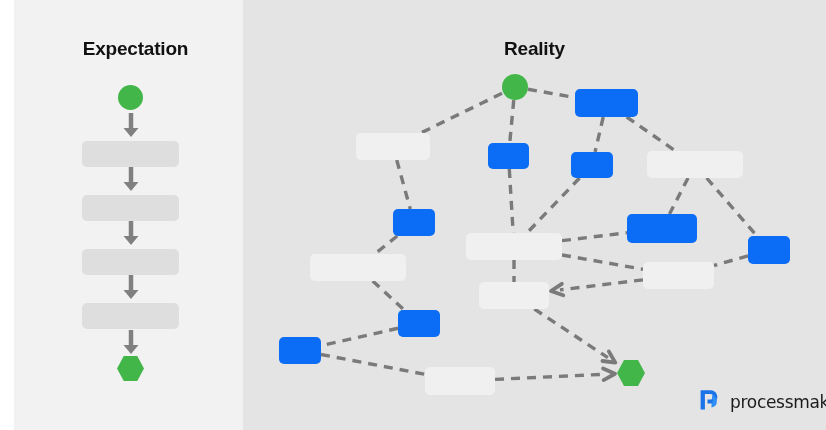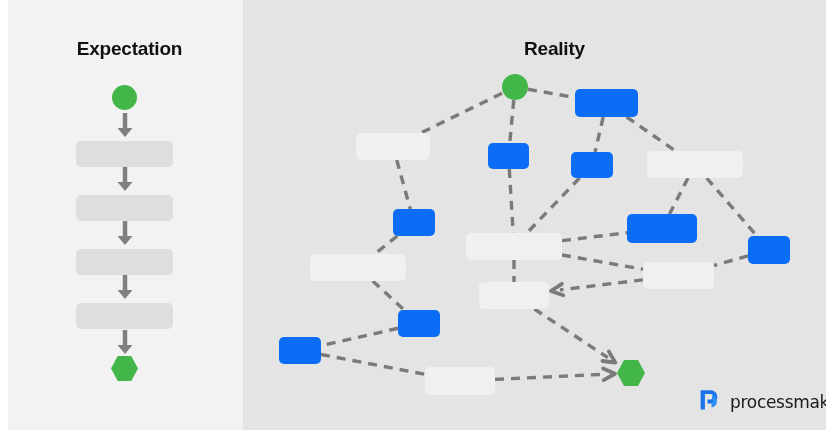--- a/index.html
+++ b/index.html
@@ -14,21 +14,21 @@
     overflow: hidden;
     font-family: "Liberation Sans", sans-serif;
     background: #ffffff;
   }
   .panel {
     position: absolute;
     top: 0;
     bottom: 0;
   }
   #panel-expectation {
-    left: 8px;
+    left: 14px;
     width: 243px;
     background: #f2f2f2;
   }
   #panel-reality {
     left: 243px;
     right: 0;
     background: #e4e4e4;
   }
   .panel-title {
     position: absolute;
@@ -159,21 +159,21 @@
           <div class="exp-box" style="left: 68px; top: 141px; width: 97px; height: 26px; background: rgb(222, 222, 222);"></div>
           <div class="exp-box" style="left: 68px; top: 195px; width: 97px; height: 26px; background: rgb(222, 222, 222);"></div>
           <div class="exp-box" style="left: 68px; top: 249px; width: 97px; height: 26px; background: rgb(222, 222, 222);"></div>
           <div class="exp-box" style="left: 68px; top: 303px; width: 97px; height: 26px; background: rgb(222, 222, 222);"></div>
         </div>
 
       <div class="exp-end" style="background: rgb(67, 182, 73); left: 103px; top: 356px; width: 27px; height: 25px;"></div>
     </div>
   </div>
 
-  <div class="panel" id="panel-reality" style="background: rgb(228, 228, 228); padding-left: 20px;">
+  <div class="panel" id="panel-reality" style="background: rgb(228, 228, 228);">
     <div class="panel-title">Reality</div>
   </div>
 
   <div id="reality-graph">
     <svg id="reality-edges">
         <g>
           <line x1="259" y1="93.34016393442623" x2="177.68067226890756" y2="133" stroke="#7a7a7a" stroke-width="3.4" stroke-linecap="butt" stroke-dasharray="9 7"></line>
         </g>
         <g>
           <line x1="285" y1="89.27322404371584" x2="332" y2="97.49180327868852" stroke="#7a7a7a" stroke-width="3.4" stroke-linecap="butt" stroke-dasharray="9 7"></line>

